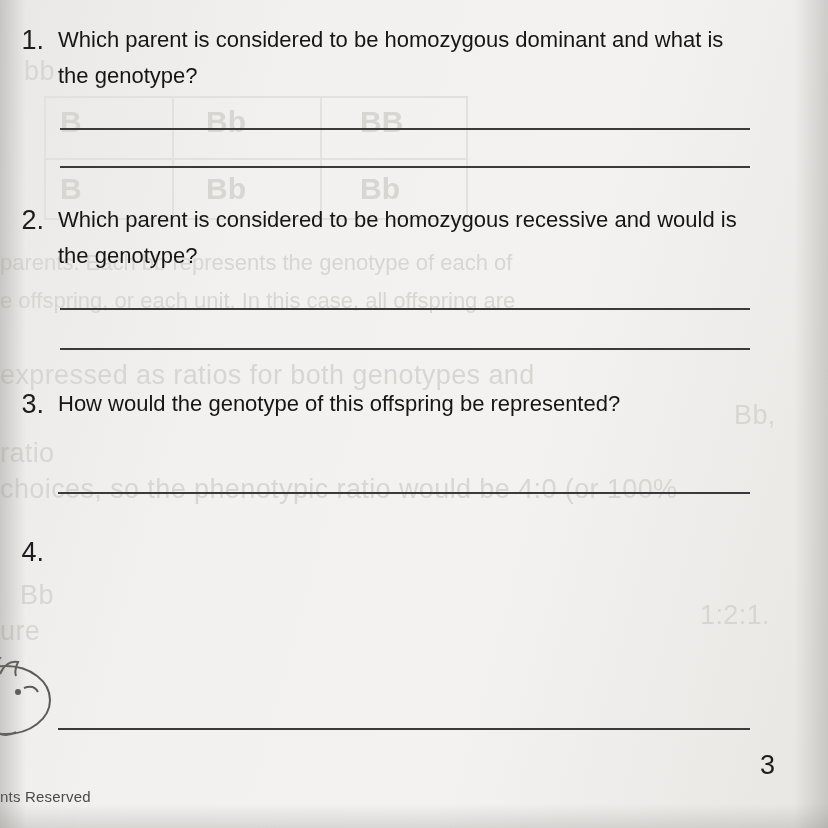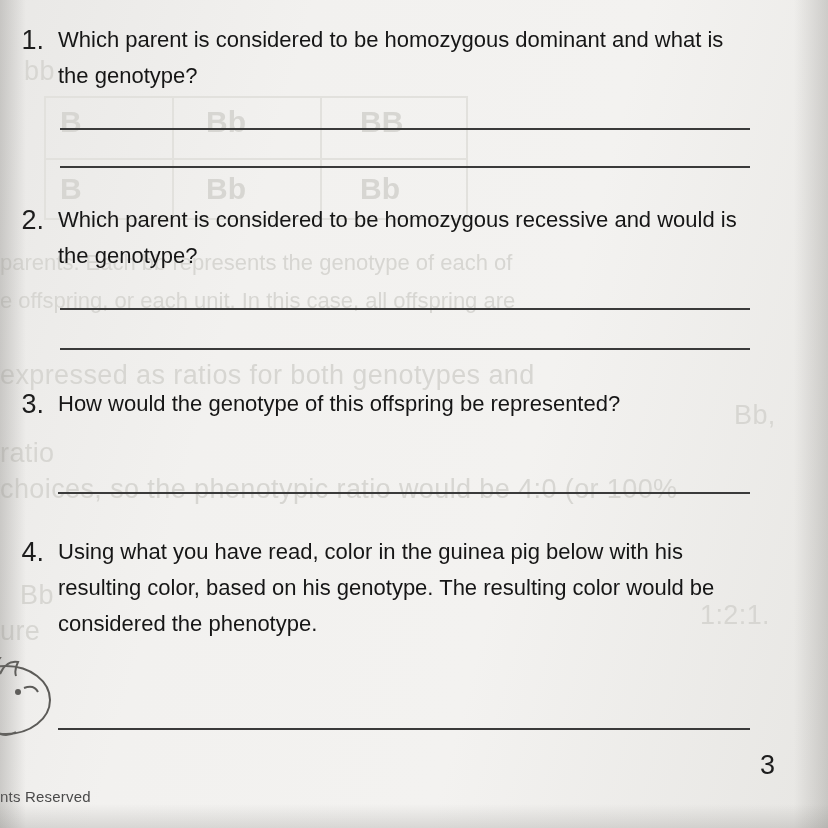--- a/index.html
+++ b/index.html
@@ -162,21 +162,20 @@
   <div class="answer-line" style="left:60px; top:348px; width:690px;"></div>
 
   <div class="q" style="left:12px; top:386px; width:760px;">
     <div class="q-num">3.</div>
     <div class="q-text">How would the genotype of this offspring be represented?</div>
   </div>
   <div class="answer-line" style="left:58px; top:492px; width:692px;"></div>
 
   <div class="q" style="left:12px; top:534px; width:790px;">
     <div class="q-num">4.</div>
-    <div class="q-text">Using what you have read, color in the guinea pig below with his resulting color, based on his genotype. The resulting color would be considered the phenotype.</div>
   </div>
   <div class="answer-line" style="left:58px; top:728px; width:692px;"></div>
 
   <div class="pig">
     <svg width="96" height="92" viewBox="0 0 96 92" xmlns="http://www.w3.org/2000/svg">
       <ellipse cx="40" cy="52" rx="44" ry="34" fill="none" stroke="#5c5b58" stroke-width="2"></ellipse>
       <path d="M34 26 q6 -14 18 -12 q-4 8 -2 14" fill="none" stroke="#5c5b58" stroke-width="2"></path>
       <path d="M18 22 q4 -14 16 -12 q-6 8 -4 15" fill="none" stroke="#5c5b58" stroke-width="2"></path>
       <path d="M58 40 q10 -4 14 4" fill="none" stroke="#5c5b58" stroke-width="2"></path>
       <circle cx="52" cy="44" r="3" fill="#5c5b58"></circle>

